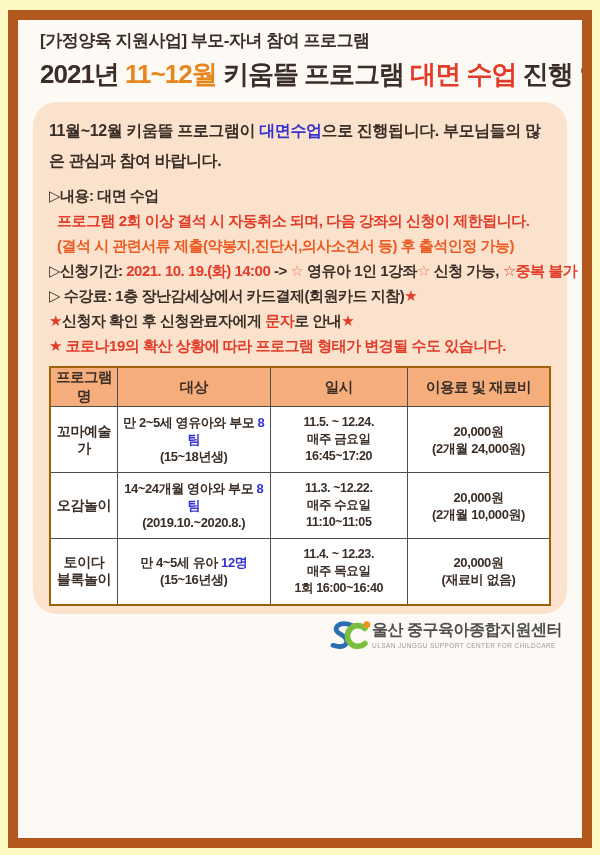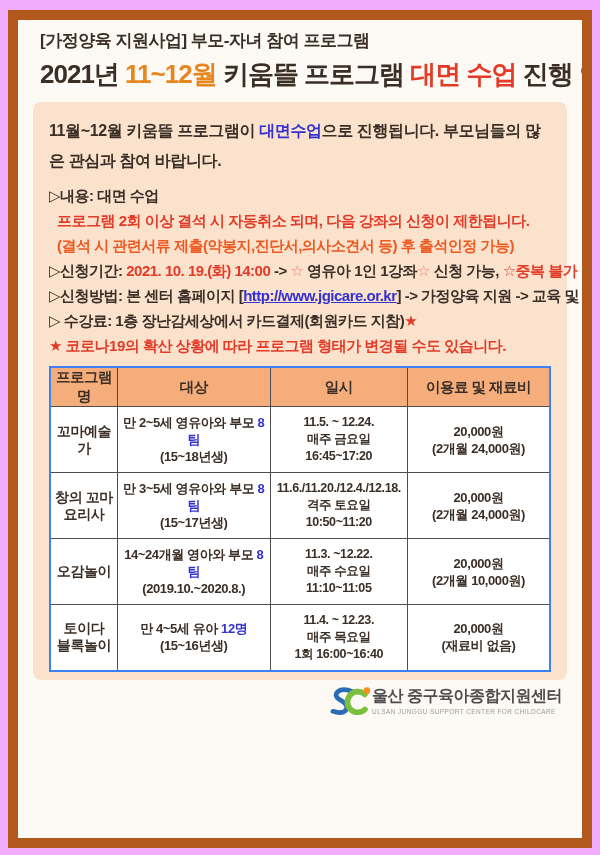--- a/index.html
+++ b/index.html
@@ -1,39 +1,39 @@
 <!DOCTYPE html>
 <html lang="ko" style="--frame: #b3581d; --paper: #fdfaf5; --box_bg: #fbe2cd; --table_header_bg: #f5ad7b; --table_cell_bg: #ffffff; --dark: #3a2e26; --red: #e23b28; --warn: #ec5a22; --orange: #e6861c; --blue: #3432cf; --star: #ee7d6b; --logo_text: #4d4d4d; --logo_blue: #2a6db5; --logo_green: #7cbf3f; --logo_orange: #f29121;"><head>
 <meta charset="utf-8">
 <style>
   * { margin:0; padding:0; box-sizing:border-box; }
   body { background:#fff; font-family:"Liberation Sans","DejaVu Sans",sans-serif; }
-  .page { width:600px; height:855px; background:#f0abfc; position:relative; overflow:hidden; }
+  .page { width:600px; height:855px; background:#fef9c3; position:relative; overflow:hidden; }
   .frame {
     position:absolute; left:8px; right:8px; top:10px; bottom:7px;
     border:10px solid var(--frame); background:var(--paper); overflow:hidden;
   }
   header { padding:9px 14px 0 22px; }
   .subtitle { font-size:17px; font-weight:700; color:var(--dark); letter-spacing:-0.5px; }
   .main-title { font-size:26px; font-weight:800; color:var(--dark); margin-top:5px; letter-spacing:-1px; white-space:nowrap; }
   .box {
-    margin:10px 15px 0; background:var(--box_bg); border-radius:8px;
+    margin:10px 15px 0; background:var(--box_bg); border-radius:24px;
     padding:14px 16px 8px;
   }
   .intro { font-size:16px; font-weight:700; color:var(--dark); line-height:30px; margin-bottom:7px; letter-spacing:-0.4px; }
   .line { font-size:15px; font-weight:700; color:var(--dark); line-height:25px; letter-spacing:-0.5px; white-space:nowrap; }
   .line.warn { padding-left:8px; }
   .line.indent-deep { padding-left:96px; }
   .seg-red  { color:var(--red); }
   .seg-warn { color:var(--warn); }
   .seg-orange { color:var(--orange); }
   .seg-blue { color:var(--blue); }
   .seg-link { color:var(--blue); text-decoration:underline; }
   .seg-star { color:var(--star); }
-  table { width:100%; border-collapse:collapse; margin-top:8px; background:var(--table_cell_bg); border:2px solid #3b82f6; }
+  table { width:100%; border-collapse:collapse; margin-top:8px; background:var(--table_cell_bg); border:2px solid #a16207; }
   col.c1{width:13.5%;} col.c2{width:30.5%;} col.c3{width:27.5%;} col.c4{width:28.5%;}
   th, td { border:1.5px solid #4e4e4e; text-align:center; vertical-align:middle; color:var(--dark); }
   th { background:var(--table_header_bg); height:36px; font-size:14.5px; font-weight:700; letter-spacing:-0.5px; }
   td { height:66px; font-size:13px; font-weight:600; white-space:pre-line; line-height:17px; letter-spacing:-0.4px; }
   td.cell-name { font-size:14px; font-weight:700; }
   td.cell-schedule { font-size:12.5px; }
   .contact { margin:11px 0 3px; font-size:15px; font-weight:700; color:var(--dark); letter-spacing:-0.5px; }
   footer { display:flex; justify-content:flex-end; align-items:center; padding:5px 20px 0; }
   .logo { display:flex; align-items:center; gap:0; }
   .logo-svg { width:48px; height:32px; }
@@ -51,22 +51,22 @@
       <div class="main-title"><span>2021년 </span><span class="seg-orange">11~12월</span><span> 키움뜰 프로그램 </span><span class="seg-red">대면 수업</span><span> 진행 안내</span></div>
     </header>
 
     <section class="box">
       <p class="intro"><span>11월~12월 키움뜰 프로그램이 </span><span class="seg-blue">대면수업</span><span>으로 진행됩니다. 부모님들의 많은 관심과 참여 바랍니다.</span></p>
 
       <p class="line"><span>▷내용: 대면 수업</span></p>
       <p class="line warn"><span class="seg-red">프로그램 2회 이상 결석 시 자동취소 되며, 다음 강좌의 신청이 제한됩니다.</span></p>
       <p class="line warn"><span class="seg-warn">(결석 시 관련서류 제출(약봉지,진단서,의사소견서 등) 후 출석인정 가능)</span></p>
       <p class="line"><span>▷신청기간: </span><span class="seg-red">2021. 10. 19.(화) 14:00</span><span> -&gt; </span><span class="seg-star">☆</span><span> 영유아 1인 1강좌</span><span class="seg-star">☆</span><span> 신청 가능, </span><span class="seg-red">☆중복 불가 ☆</span></p>
-      <p class="line"><span>▷신청방법: 본 센터 홈페이지 [</span><span class="seg-link">http://www.jgicare.or.kr</span><span>] -&gt; 가정양육 지원 -&gt; 교육 및</span></p>
       <p class="line"><span>▷ 수강료: 1층 장난감세상에서 카드결제(회원카드 지참)</span><span class="seg-red">★</span></p>
+      <p class="line"><span class="seg-red">★</span><span>신청자 확인 후 신청완료자에게 </span><span class="seg-red">문자</span><span>로 안내</span><span class="seg-red">★</span></p>
       <p class="line"><span class="seg-red">★ 코로나19의 확산 상황에 따라 프로그램 형태가 변경될 수도 있습니다.</span></p>
 
       <table>
         <colgroup>
             <col class="c1">
             <col class="c2">
             <col class="c3">
             <col class="c4">
           </colgroup>
         <thead>
@@ -77,30 +77,20 @@
             <th>이용료 및 재료비</th>
           </tr>
         </thead>
         <tbody>
           <tr>
             <td class="cell-name">꼬마예술가</td>
             <td class="cell-target"><span>만 2~5세 영유아와 부모 </span><span class="seg-blue">8팀</span><br><span>(15~18년생)</span></td>
             <td class="cell-schedule">11.5. ~ 12.24.
 매주 금요일
 16:45~17:20</td>
-            <td class="cell-fee">20,000원
-(2개월 24,000원)</td>
-          </tr>
-          <tr>
-            <td class="cell-name">창의 꼬마
-요리사</td>
-            <td class="cell-target"><span>만 3~5세 영유아와 부모 </span><span class="seg-blue">8팀</span><br><span>(15~17년생)</span></td>
-            <td class="cell-schedule">11.6./11.20./12.4./12.18.
-격주 토요일
-10:50~11:20</td>
             <td class="cell-fee">20,000원
 (2개월 24,000원)</td>
           </tr>
           <tr>
             <td class="cell-name">오감놀이</td>
             <td class="cell-target"><span>14~24개월 영아와 부모 </span><span class="seg-blue">8팀</span><br><span>(2019.10.~2020.8.)</span></td>
             <td class="cell-schedule">11.3. ~12.22.
 매주 수요일
 11:10~11:05</td>
             <td class="cell-fee">20,000원

